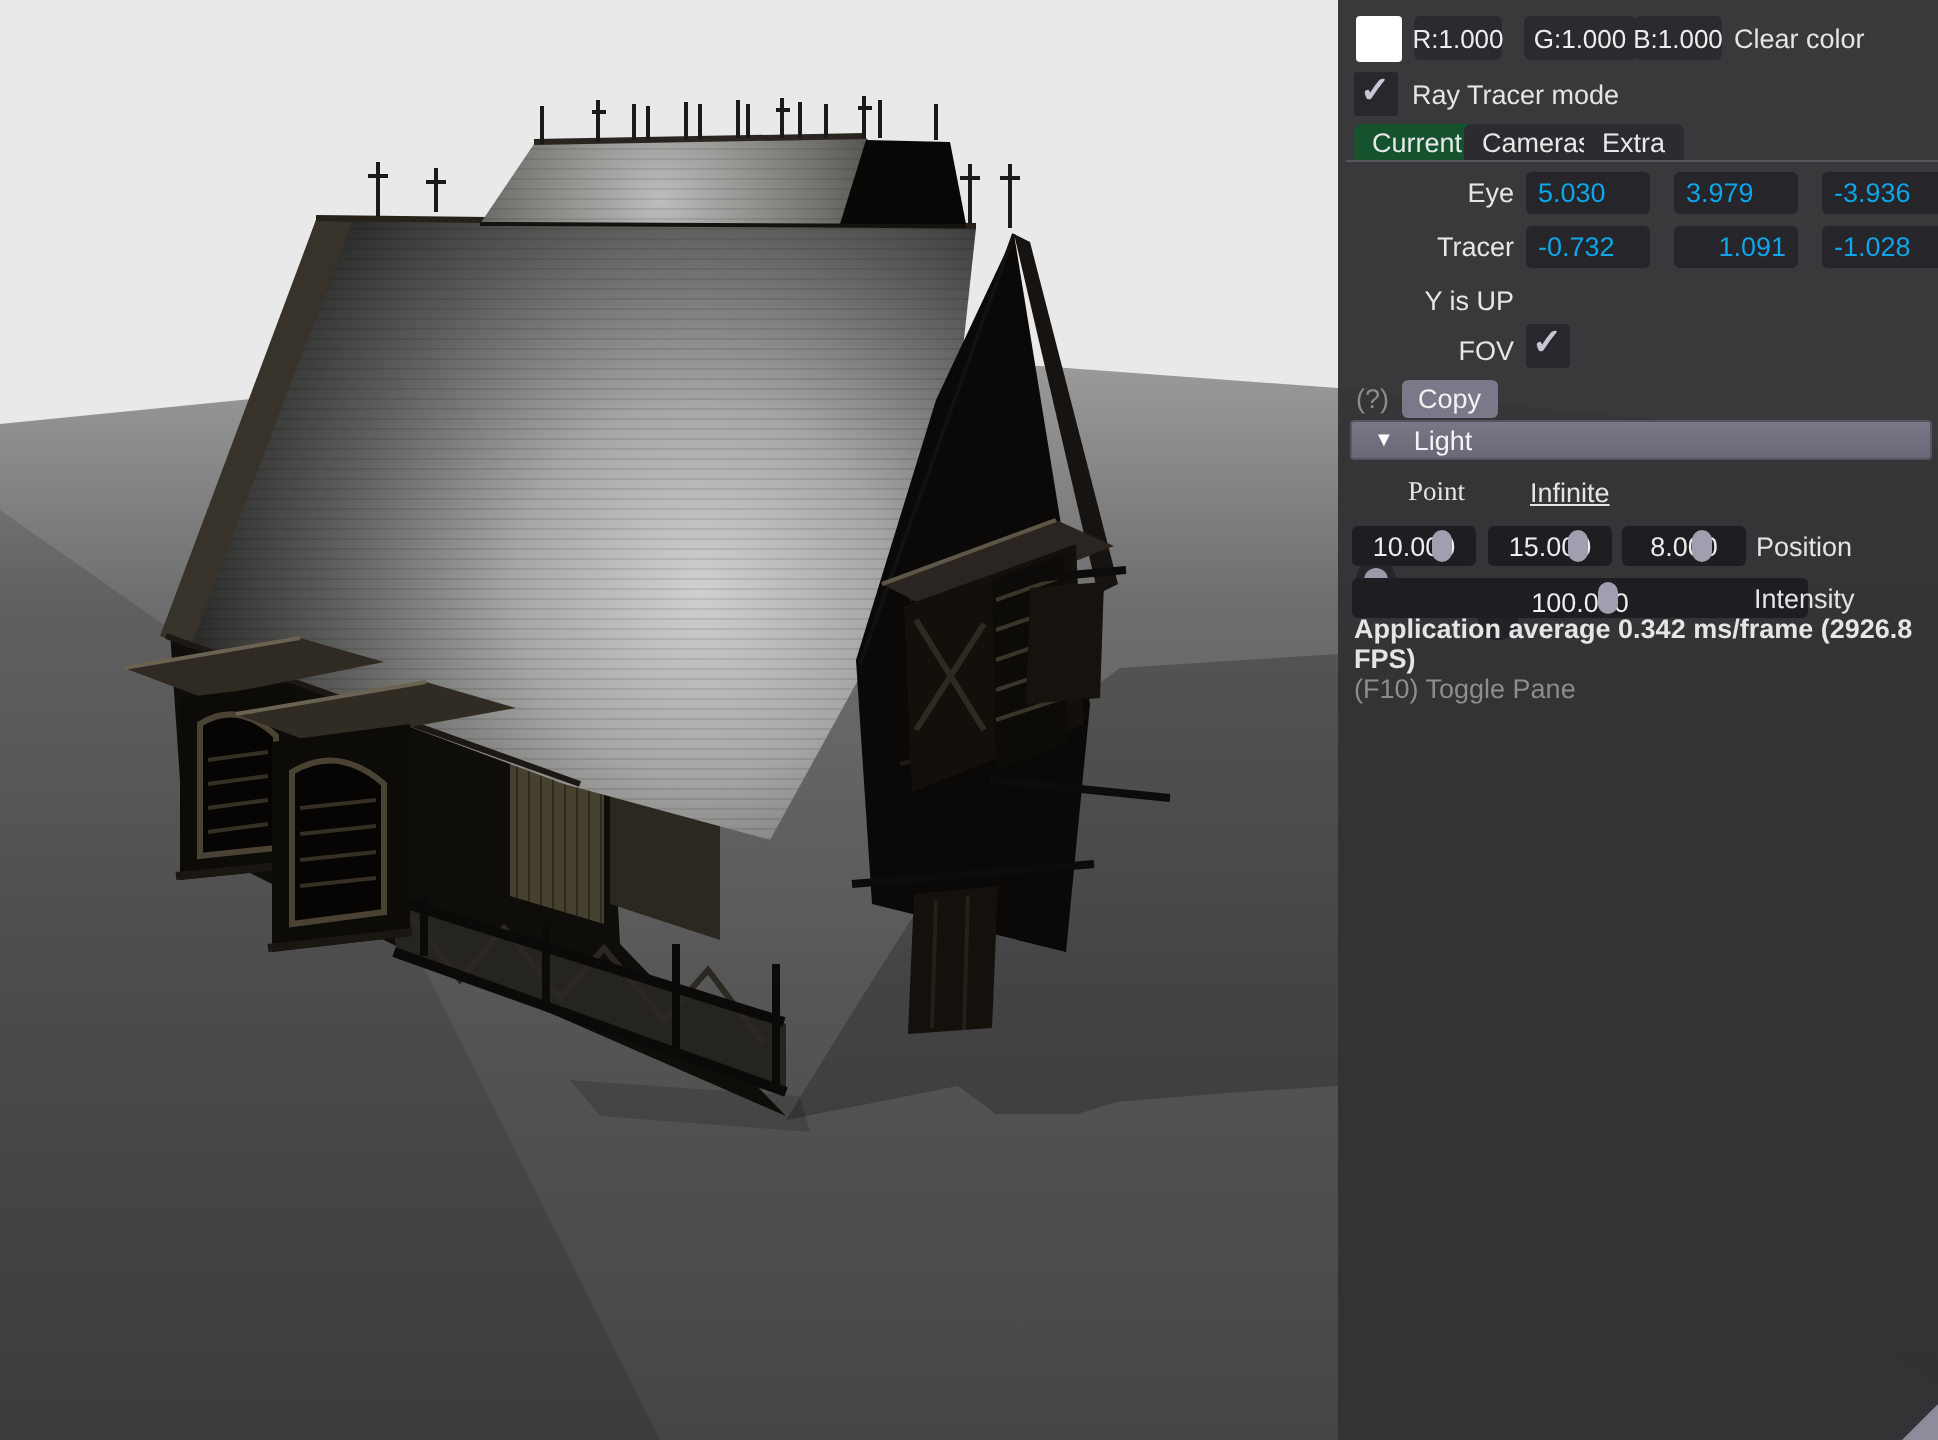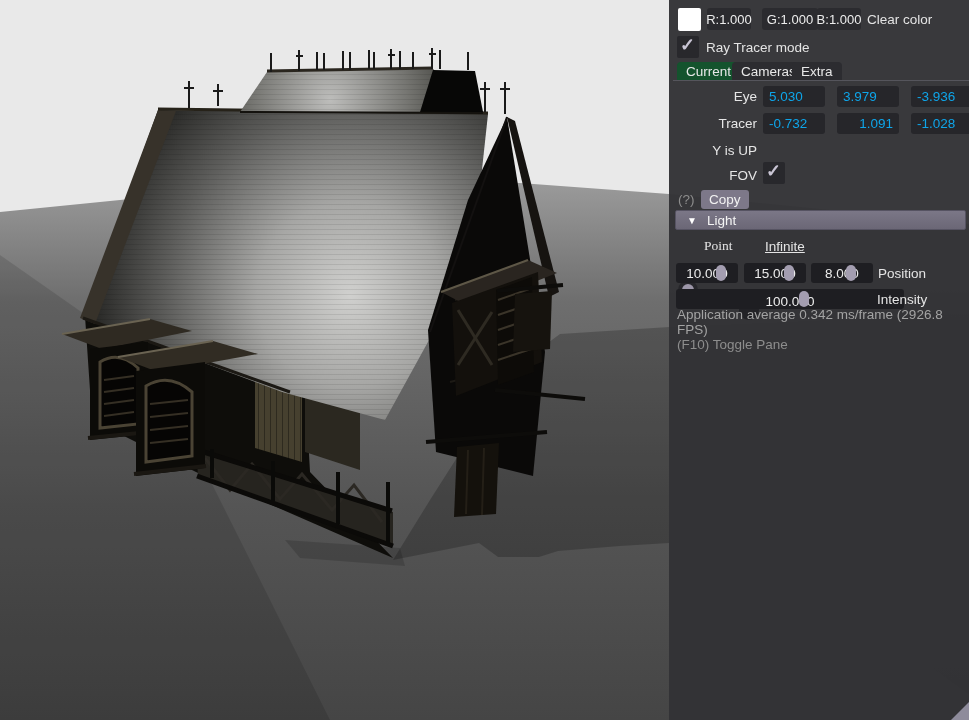--- a/index.html
+++ b/index.html
@@ -29,21 +29,21 @@
   .grab{position:absolute;width:10px;height:16px;top:2px;border-radius:5px;background:#a39db0;}
   .copybtn{background:#7d7889;border-radius:3px;height:19px;display:flex;align-items:center;
            justify-content:center;color:#f2f2f2;padding:0 8px;}
   .lheader{position:absolute;background:linear-gradient(#7b7787,#6b6776);border:1px solid #565362;
            border-radius:2px;height:18px;display:flex;align-items:center;color:#f4f4f4;}
   .lheader .tri{font-size:10px;margin:0 10px 0 11px;color:#ffffff;}
   .radio{width:20px;height:20px;border-radius:50%;background:#26262a;position:relative;}
   .radio .dot{position:absolute;left:4px;top:4px;width:12px;height:12px;border-radius:50%;background:#9d97a9;}
   .radio.off{background:#222226;}
   .muted{color:#8d8d8d;}
-  .stats{color:#a3a3a3;}
+  .stats{color:#e5e5e5;font-weight:bold;}
   .grip{position:absolute;right:0;bottom:0;width:0;height:0;
         border-left:18px solid transparent;border-bottom:18px solid #8e8b9b;}
 </style>
 </head>
 <body>
 
 <div id="stage">
 
   <svg id="scene" width="969" height="720" viewBox="0 0 969 720">
     <defs>

